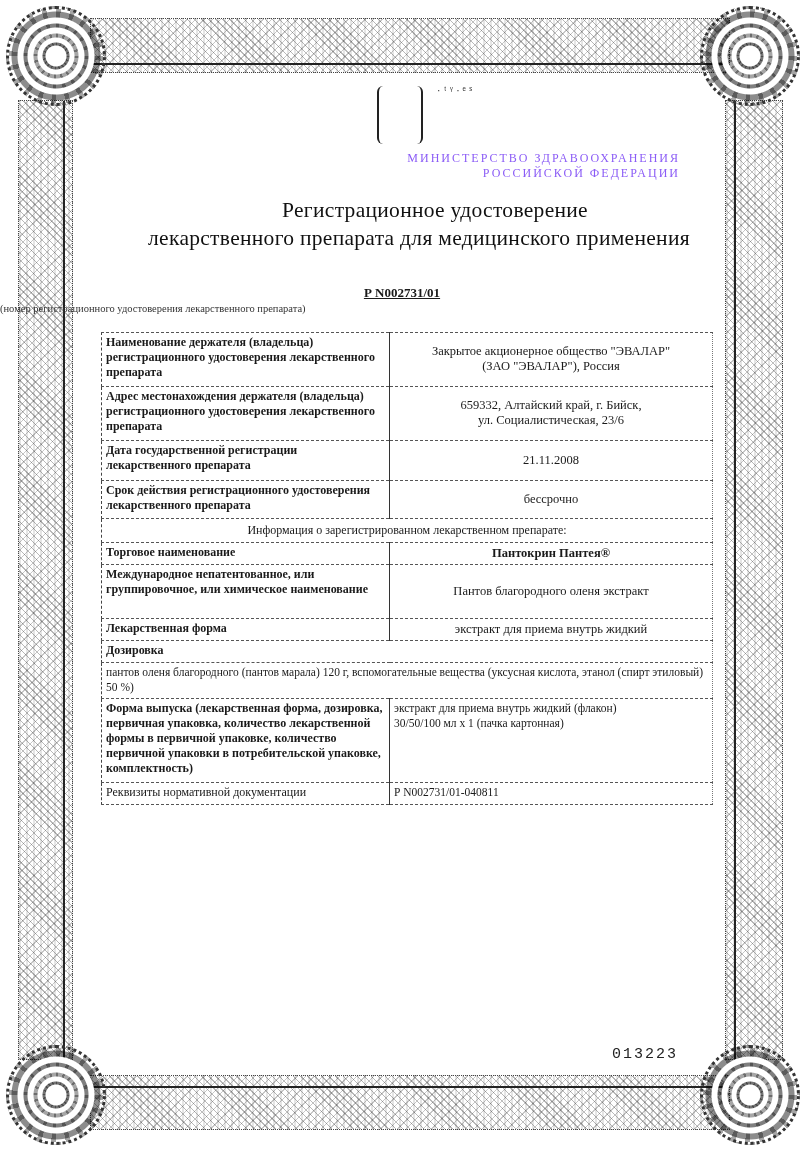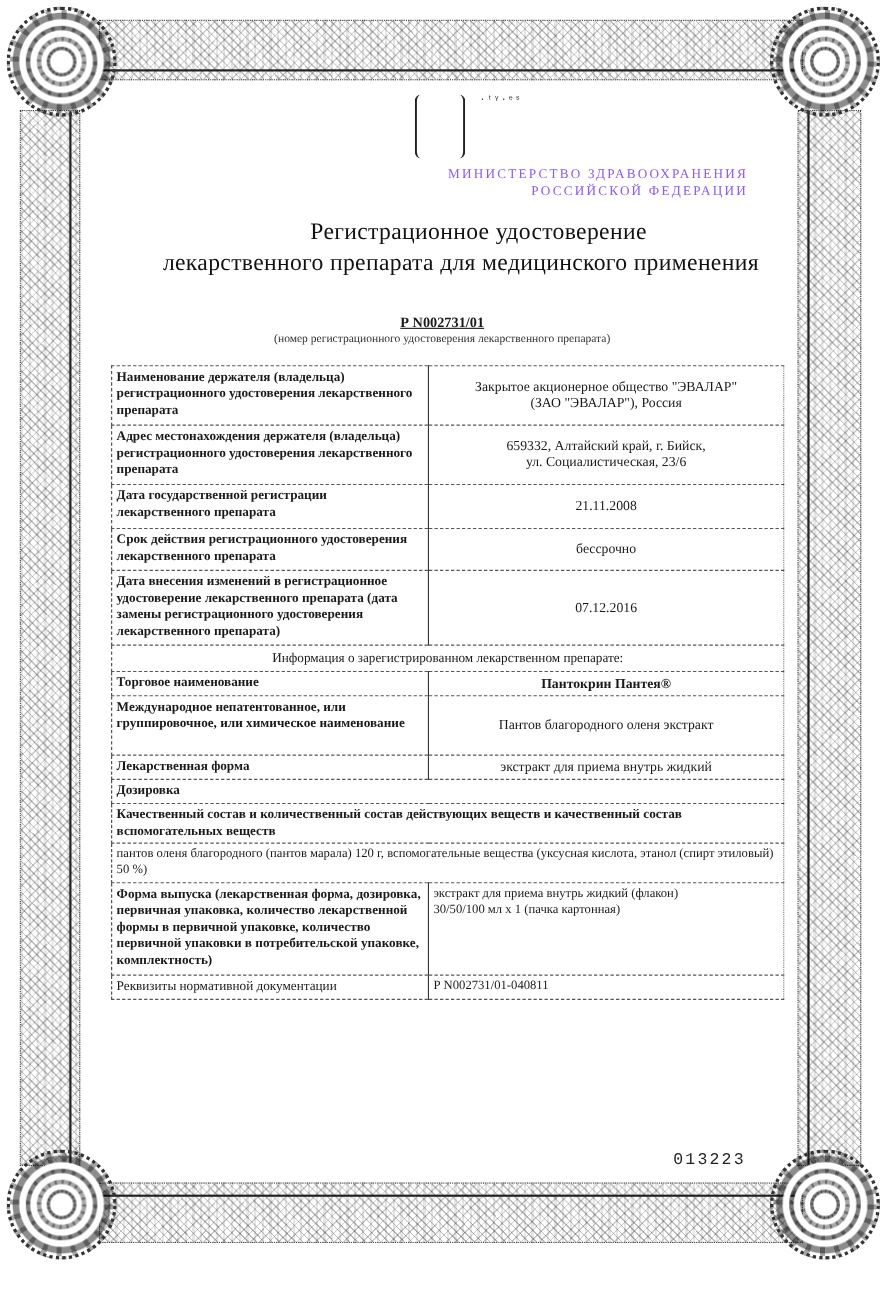--- a/index.html
+++ b/index.html
@@ -34,21 +34,21 @@
   .emblem { position: absolute; left: 377px; top: 86px; width: 46px; height: 58px;
     border-left: 2px solid #222; border-right: 2px solid #222; border-radius: 6px; }
   .emblem .e-dots { position:absolute; left: 10px; top: 0; font-size: 9px; color:#333; letter-spacing:1px; font-family: Liberation Mono, monospace; margin-left: 47px; }
   .ministry { position: absolute; left: 0; width: 680px; text-align: right; font-size: 12px; letter-spacing: 2px; color: #8b5cf6; font-family: "Liberation Serif", serif; }
   .ministry.l1 { top: 151px; }
   .ministry.l2 { top: 166px; }
   .title { position: absolute; left: 0; width: 804px; text-align: center; font-size: 21.5px; color: #111; letter-spacing: 0.3px; }
   .title.l1 { top: 198px; margin-left: 33px; }
   .title.l2 { top: 226px; padding-left: 34px; }
   .reg-number { position: absolute; left: 0; width: 804px; text-align: center; top: 285px; font-size: 13px; font-weight: bold; text-decoration: underline; }
-  .reg-caption { position: absolute; left: 0; width: 804px; text-align: center; top: 303px; font-size: 10.5px; color: #333; }
+  .reg-caption { position: absolute; left: 0; width: 804px; top: 303px; font-size: 10.5px; color: #333; }
 
   
   .cert-table { position: absolute; left: 101px; top: 332px; width: 612px; border-collapse: collapse; font-size: 12px; line-height: 15px; }
   .cert-table td { border-bottom: 1px dashed #555; vertical-align: top; padding: 2px 4px 3px 4px; }
   .cert-table tr td:first-child { border-left: 1px dashed #444; }
   .cert-table tr td:last-child { border-right: 1px dotted #777; }
   .cert-table td.k { width: 288px; font-weight: bold; }
   .cert-table td.v { border-left: 1.5px solid #333; text-align: center; vertical-align: middle; font-size: 12.5px; }
   .cert-table td.v.left { text-align: left; vertical-align: top; font-size: 11.5px; }
   .cert-table td.full { text-align: left; font-size: 11.5px; }
@@ -107,45 +107,38 @@
     </td>
   </tr>
   <tr style="height:40px">
     <td class="k">Дата государственной регистрации лекарственного препарата</td>
     <td class="v">21.11.2008</td>
   </tr>
   <tr style="height:38px">
     <td class="k">Срок действия регистрационного удостоверения лекарственного препарата</td>
     <td class="v">бессрочно</td>
   </tr>
-  <tr style="height:68px">
-    <td class="k">Дата внесения изменений в регистрационное удостоверение лекарственного препарата (дата замены регистрационного удостоверения лекарственного препарата)</td>
-    <td class="v">07.12.2016</td>
-  </tr>
   <tr style="height:22px">
     <td class="section" colspan="2">Информация о зарегистрированном лекарственном препарате:</td>
   </tr>
   <tr style="height:22px">
     <td class="k">Торговое наименование</td>
     <td class="v" style="font-weight:bold">Пантокрин Пантея®</td>
   </tr>
   <tr style="height:54px">
     <td class="k">Международное непатентованное, или группировочное, или химическое наименование</td>
     <td class="v">Пантов благородного оленя экстракт</td>
   </tr>
   <tr style="height:22px">
     <td class="k">Лекарственная форма</td>
     <td class="v">экстракт для приема внутрь жидкий</td>
   </tr>
   <tr style="height:22px">
     <td class="k" style="border-right:none">Дозировка</td>
     <td class="v" style="border-left:none"></td>
-  </tr>
-  <tr style="height:36px">
-    <td class="full b" colspan="2">Качественный состав и количественный состав действующих веществ и качественный состав вспомогательных веществ</td>
   </tr>
   <tr style="height:36px">
     <td class="full" colspan="2">пантов оленя благородного (пантов марала) 120 г, вспомогательные вещества (уксусная кислота, этанол (спирт этиловый) 50 %)</td>
   </tr>
   <tr style="height:84px">
     <td class="k">Форма выпуска (лекарственная форма, дозировка, первичная упаковка, количество лекарственной формы в первичной упаковке, количество первичной упаковки в потребительской упаковке, комплектность)</td>
     <td class="v left">
       <div>экстракт для приема внутрь жидкий (флакон)</div>
       <div>30/50/100 мл x 1 (пачка картонная)</div>
     </td>

